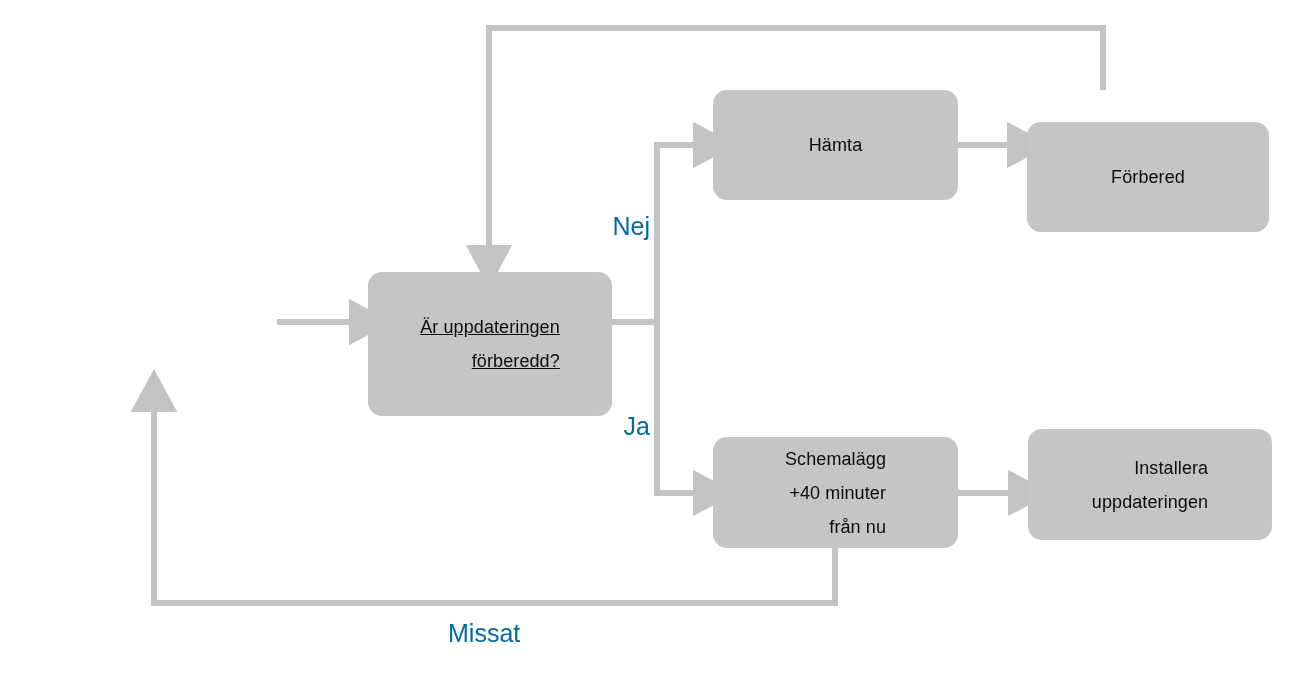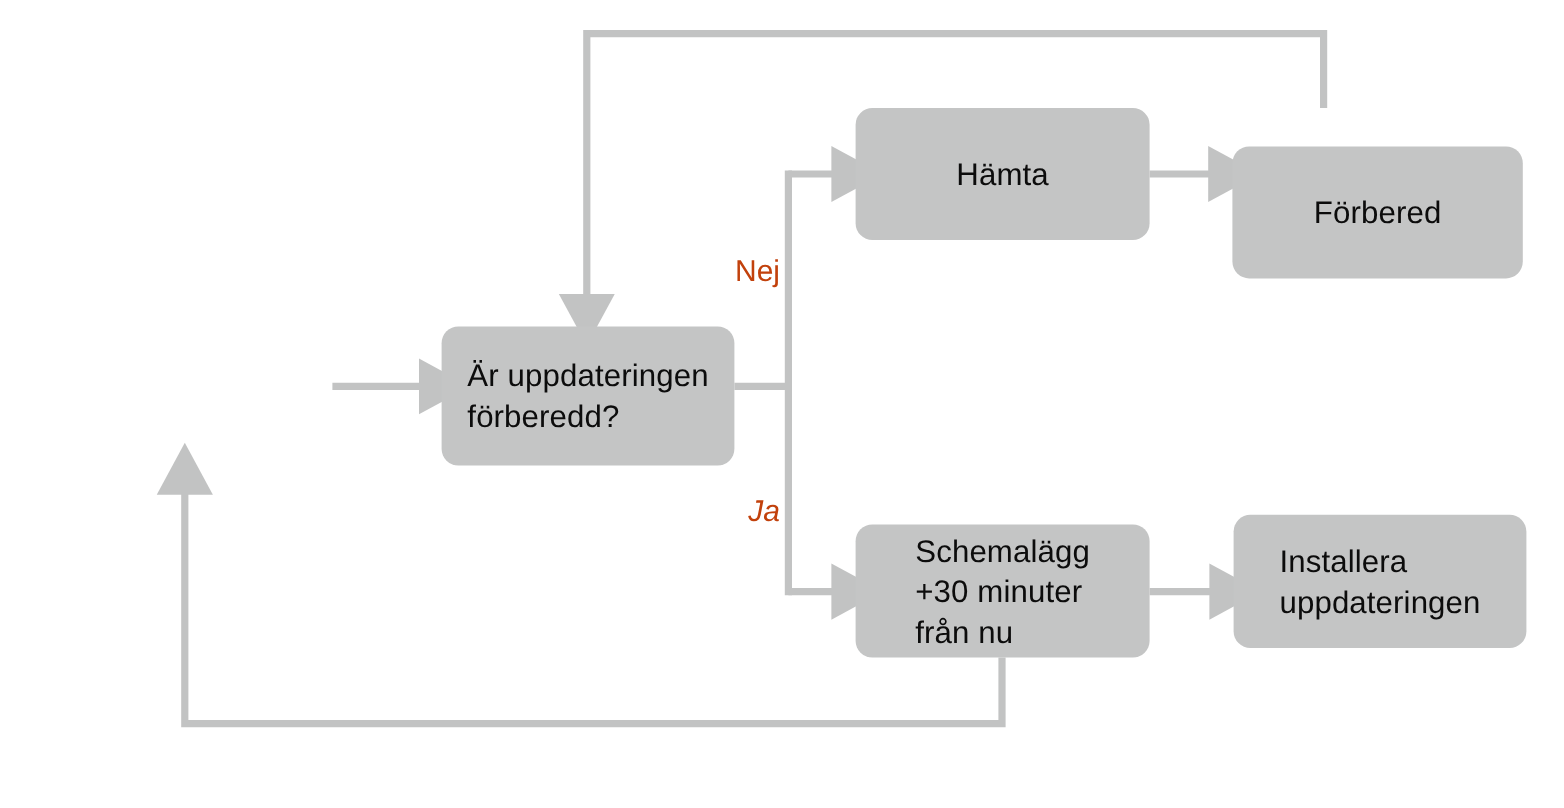--- a/index.html
+++ b/index.html
@@ -27,31 +27,31 @@
     pointer-events: none;
   }
   .node {
     position: absolute;
     box-sizing: border-box;
     background: #c4c5c5;
     border-radius: 14px;
     display: flex;
     align-items: center;
     justify-content: center;
-    text-align: left;
+    text-align: right;
     color: #0c0c0c;
-    font-size: 26px;
+    font-size: 18px;
     line-height: 34px;
     letter-spacing: 0.1px;
     white-space: pre-line;
     padding: 0 10px;
   }
   .edge-label {
     position: absolute;
-    color: #c2410c;
+    color: #0369a1;
     font-size: 25px;
     line-height: 30px;
     white-space: nowrap;
   }
   .edge-label.right-align {
     text-align: right;
   }
 </style>
 </head>
 <body>
@@ -93,32 +93,33 @@
     <g>
       <path d="M958,493 L1015,493" fill="none" stroke="#c2c3c3" stroke-width="6" marker-end="url(#arrowhead)"></path>
     </g>
 
     <g>
       <path d="M835,548 L835,603 L154,603 L154,405" fill="none" stroke="#c2c3c3" stroke-width="6" marker-end="url(#arrowhead)"></path>
     </g>
   </svg>
 
 
-  <div class="node" style="left:368px; top:272px; width:244px; height:116px;">Är uppdateringen
+  <div class="node" style="left:368px; top:272px; width:244px; height:144px;text-decoration:underline;">Är uppdateringen
 förberedd?</div>
 
   <div class="node" style="left:713px; top:90px; width:245px; height:110px;">Hämta</div>
 
   <div class="node" style="left:1027px; top:90px; width:242px; height:110px;margin-top:32px;">Förbered</div>
 
   <div class="node" style="left:713px; top:437px; width:245px; height:111px;">Schemalägg
-+30 minuter
++40 minuter
 från nu</div>
 
   <div class="node" style="left:1028px; top:429px; width:244px; height:111px;">Installera
 uppdateringen</div>
 
   <div class="edge-label right-align" style="left:530px; top:211px; width:120px;">Nej</div>
 
-  <div class="edge-label right-align" style="left:530px; top:411px; width:120px;font-style:italic;">Ja</div>
+  <div class="edge-label right-align" style="left:530px; top:411px; width:120px;">Ja</div>
 
+  <div class="edge-label" style="left:448px; top:618px; width:200px;">Missat</div>
 
 </div>
 
 </body></html>

